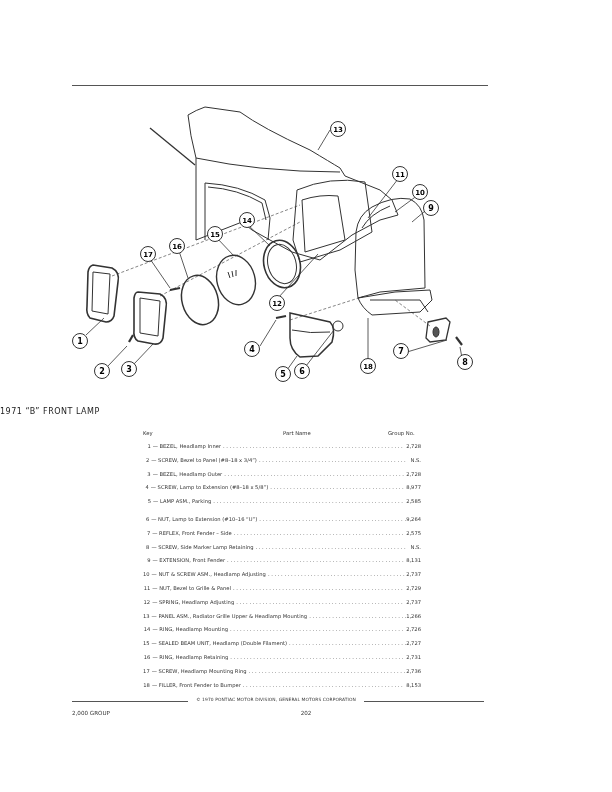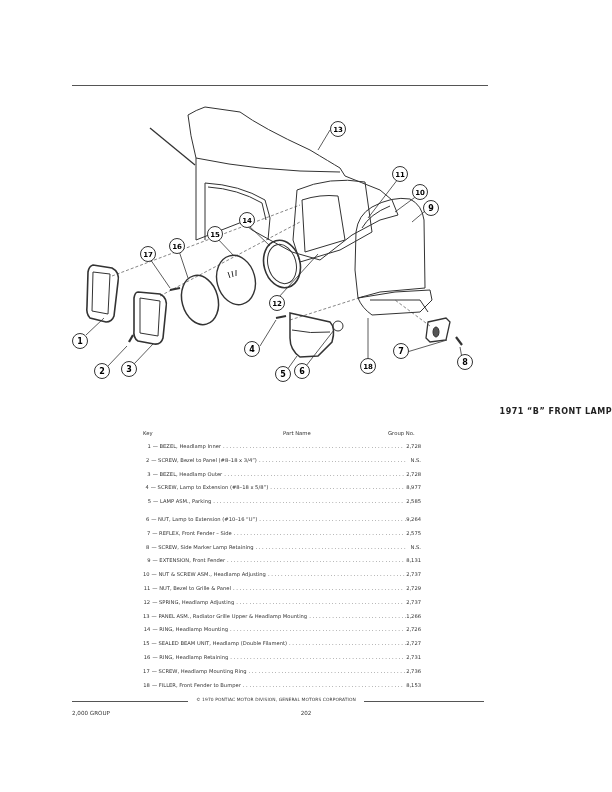--- a/index.html
+++ b/index.html
@@ -1,21 +1,21 @@
 <!DOCTYPE html>
 <html><head>
 <meta charset="utf-8">
 <style>
   html, body { margin:0; padding:0; }
   body { width:612px; height:792px; background:#ffffff; position:relative; overflow:hidden;
          font-family:"DejaVu Sans", sans-serif; color:#222; }
   .rule-top { position:absolute; left:72px; top:85px; width:416px; height:1px; background:#555; }
   .diagram { position:absolute; left:60px; top:95px; width:440px; height:300px; }
-  .title { position:absolute; left:0; width:612px; top:407px; text-align:right;
-           font-size:8px; font-weight:bold; letter-spacing:0.5px; color:#222; }
+  .title { position:absolute; left:0; width:612px; top:407px; text-align:left;
+           font-size:8px; font-weight:normal; letter-spacing:0.5px; color:#222; }
   .hdr { position:absolute; top:430px; font-size:5.3px; color:#333; }
   .hdr.key { left:143px; }
   .hdr.part { left:283px; }
   .hdr.grp { left:388px; }
   .parts { position:absolute; left:143px; top:443px; width:278px; }
   .row { display:flex; align-items:baseline; height:13.8px; font-size:5.2px; color:#333; white-space:nowrap; }
   .row .k { width:14px; text-align:right; padding-right:2px; }
   .row .name { flex:0 0 auto; }
   .row .dots { flex:1 1 auto; overflow:hidden; color:#555; letter-spacing:1.2px; padding:0 2px; }
   .row .dots::before { content:". . . . . . . . . . . . . . . . . . . . . . . . . . . . . . . . . . . . . . . . . . . . . . . . . . . . . . . . . . . . . . . . . . . . . . . . . . . . . . . . . . . . . . . . . . . . . . . . . . ."; letter-spacing:0; }

